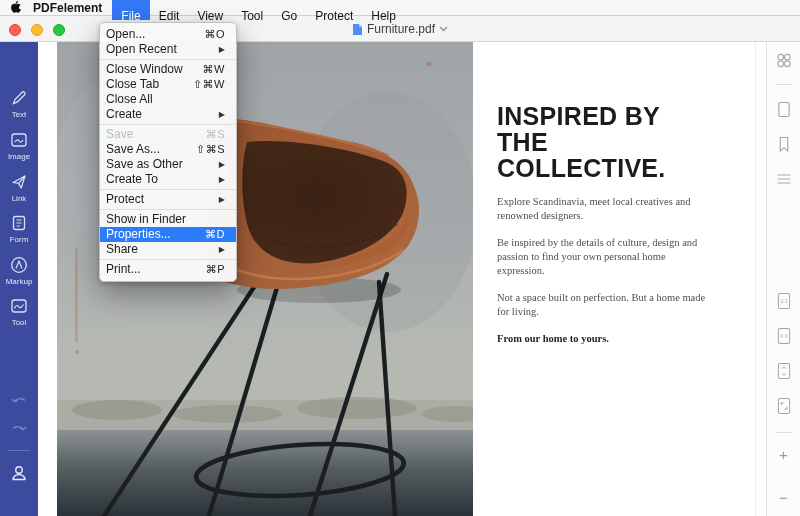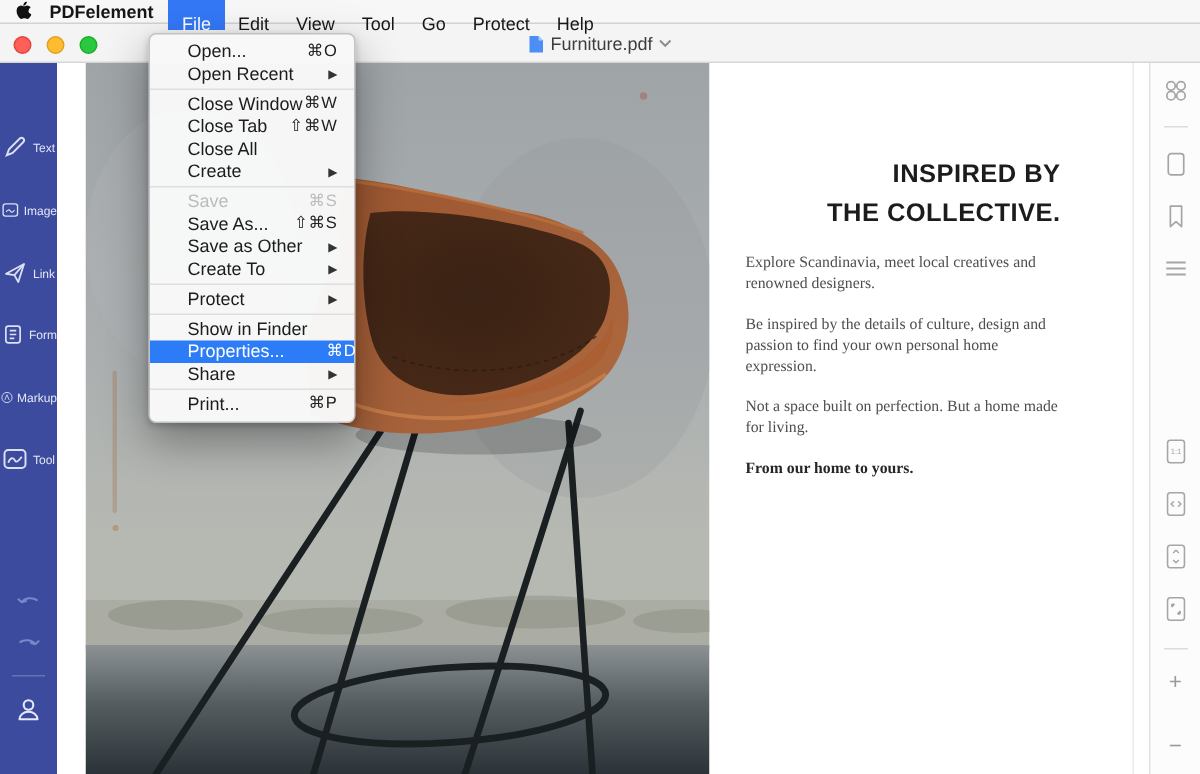--- a/index.html
+++ b/index.html
@@ -26,54 +26,54 @@
   .tl.grn   { left:53px; background:#28c840; border:0.5px solid #1dad2b; }
   .tab { position:absolute; top:0; left:0; width:100%; height:26px;
          display:flex; align-items:center; justify-content:center; gap:4px;
          font-size:12px; color:#3d3d3d; }
 
   
   .main { position:absolute; top:42px; left:0; width:800px; height:474px; display:flex; }
 
   
   .sidebar { position:relative; width:38px; height:474px; background:#3c4b9e; flex:0 0 38px; }
-  .stool { position:absolute; left:0; width:38px; display:flex; flex-direction:row;
+  .stool { position:absolute; left:0; width:38px; display:flex; flex-direction:column;
            align-items:center; gap:2px; color:#e2e6f7; font-size:8px; }
   .stool svg { display:block; }
   .sb-abs { position:absolute; left:0; width:38px; display:flex; justify-content:center; }
   .sb-sep { position:absolute; top:408px; left:8px; width:22px; height:1px; background:#6672b8; }
 
   
   .docarea { position:relative; flex:1 1 auto; height:474px; background:#ffffff; overflow:hidden; }
   .photo { position:absolute; left:19px; top:0; }
   .page-edge { position:absolute; top:0; right:10px; width:1px; height:474px; background:#ececec; }
 
   .pagetext { position:absolute; left:459px; top:61px; width:210px; }
   .pagetext h1 { font-family:"Liberation Sans", sans-serif; font-weight:bold;
-                 font-size:17px; line-height:26px; letter-spacing:.3px;
-                 color:#1c1c1c; margin-bottom:14px;text-align:right; }
+                 font-size:25px; line-height:26px; letter-spacing:.3px;
+                 color:#1c1c1c; margin-bottom:14px; }
   .pagetext p { font-family:"Liberation Serif", serif; font-size:10.5px;
                 line-height:14px; color:#4e4e4e; margin-bottom:13px; }
   .pagetext p.closing { font-weight:bold; color:#262626; }
 
   
   .rightpanel { position:relative; width:34px; flex:0 0 34px; height:474px;
                 background:#fcfcfc; border-left:1px solid #e1e1e1; }
   .rp { position:absolute; left:50%; transform:translateX(-50%); color:#a5a5a5; }
   .rp-sep { position:absolute; left:50%; transform:translateX(-50%); width:16px; height:1px; background:#dcdcdc; }
   .rp-zoom { font-size:15px; font-weight:300; color:#9a9a9a; line-height:1; }
 
   
   .dropdown { position:absolute; left:99px; top:22px; width:138px;
               background:rgba(248,248,248,.98); border:1px solid #c2c2c2;
               border-radius:5px; padding:4px 0; z-index:60;
               box-shadow:0 12px 30px rgba(0,0,0,.35), 0 2px 5px rgba(0,0,0,.2);
               font-size:12px; color:#1c1c1c; }
   .mi { display:flex; justify-content:space-between; align-items:center;
-        height:15px; line-height:15px; padding:0 11px 0 25px; white-space:nowrap; }
+        height:15px; line-height:15px; padding:0 11px 0 6px; white-space:nowrap; }
   .mi .sc { font-size:11px; letter-spacing:.5px; color:#222; }
   .mi .arr { font-size:8px; color:#333; }
   .mi.disabled, .mi.disabled .sc { color:#bcbcbc;gap:24px; }
   .mi.highlighted { background:#2d7cf7; color:#fff;gap:28px; }
   .mi.highlighted .sc { color:#fff; }
   .menusep { height:1px; background:#dedede; margin:2px 0; }
 </style>
 </head>
 <body>
 

